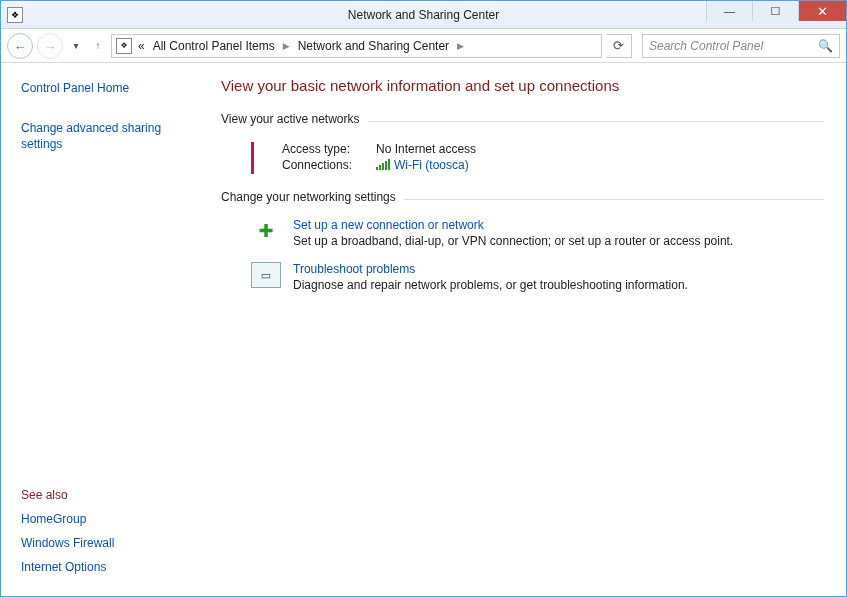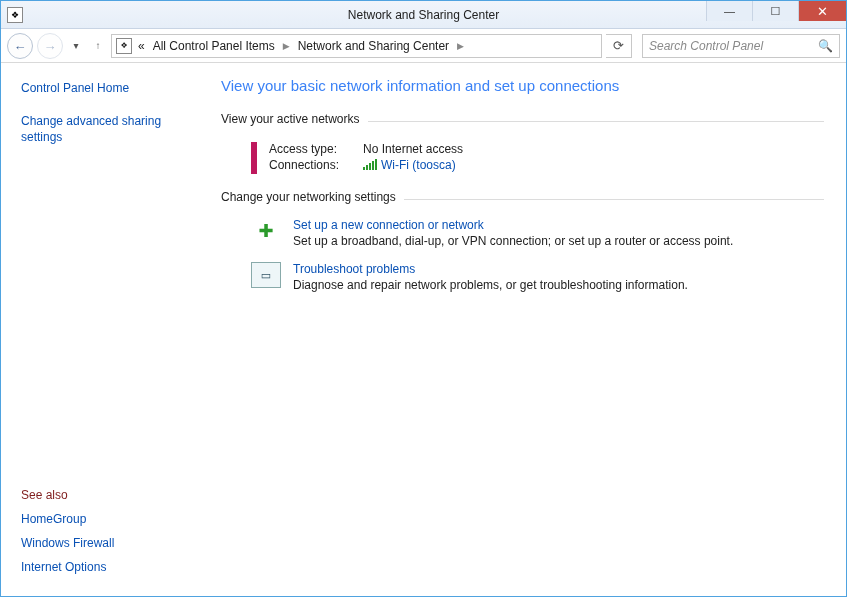--- a/index.html
+++ b/index.html
@@ -110,46 +110,46 @@
   }
   .sidebar a,.link{color:#0a52b5;text-decoration:none;cursor:pointer;}
   .cp-home{color:#1a5fbf;margin-bottom:18px;}
   .highlight-box{
     border:2px solid #d8261a;
     padding:3px 6px;
     margin:-3px -6px 10px -6px;
     display:inline-block;
   }
   .highlight-box a{text-decoration:underline;}
-  .adv{color:#0a52b5;margin-top:0;line-height:1.35;}
+  .adv{color:#0a52b5;margin-top:7px;line-height:1.35;}
   .sidebar .spacer{flex:1;}
   .seealso-hdr{color:#7f1d1d;margin-bottom:10px;font-size:12px;}
   .seealso a{display:block;margin-bottom:10px;}
   .main{
     flex:1;
     padding:14px 22px 10px 10px;
   }
   .main h1{
-    color:#3b82f6;font-weight:400;font-size:15px;margin-bottom:18px;
+    color:#7f1d1d;font-weight:400;font-size:15px;margin-bottom:18px;
   }
   .section-label{
     color:#222;font-size:12px;margin-bottom:4px;
   }
   .hr-row{
     display:flex;align-items:center;gap:8px;margin-bottom:10px;
   }
   .hr-row .line{flex:1;height:1px;background:#dcdcdc;}
   .network-row{
     display:flex;justify-content:space-between;padding:2px 0 16px 30px;
   }
   .net-left{}
   .net-name{font-weight:600;color:#222;}
   .net-type{color:#333;margin-top:2px;}
   .net-right{
-    border-left:6px solid #be185d;padding-left:12px;
+    border-left:3px solid #be185d;padding-left:28px;
     font-size:12px;color:#222;min-width:260px;
   }
   .kv{display:flex;gap:8px;margin-bottom:2px;}
   .kv .k{min-width:86px;}
   .sig-icon{
     display:inline-block;width:14px;height:11px;position:relative;margin-right:4px;vertical-align:-1px;
   }
   .sig-icon span{position:absolute;bottom:0;width:2px;background:#2b9a2b;}
   .sig-icon span:nth-child(1){left:0;height:3px;}
   .sig-icon span:nth-child(2){left:3px;height:5px;}

